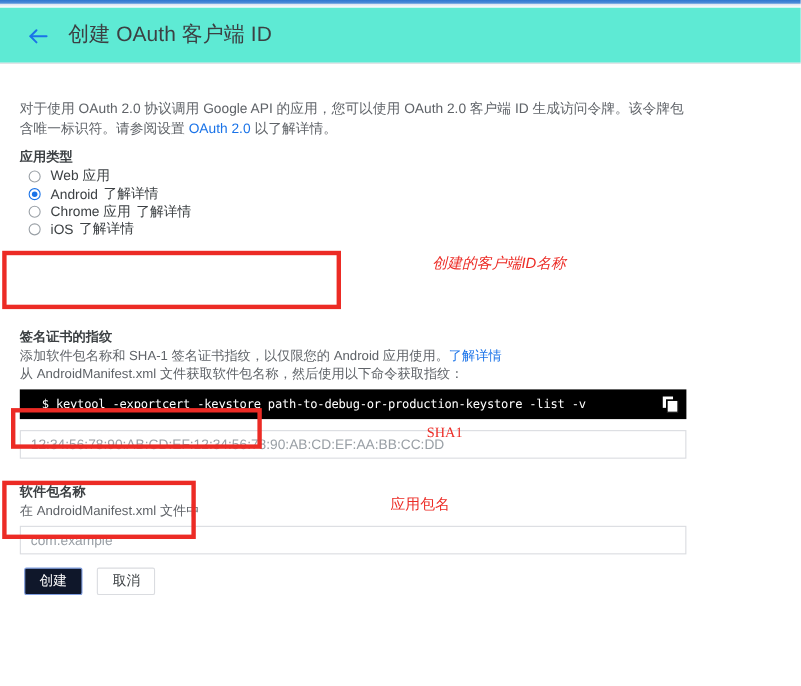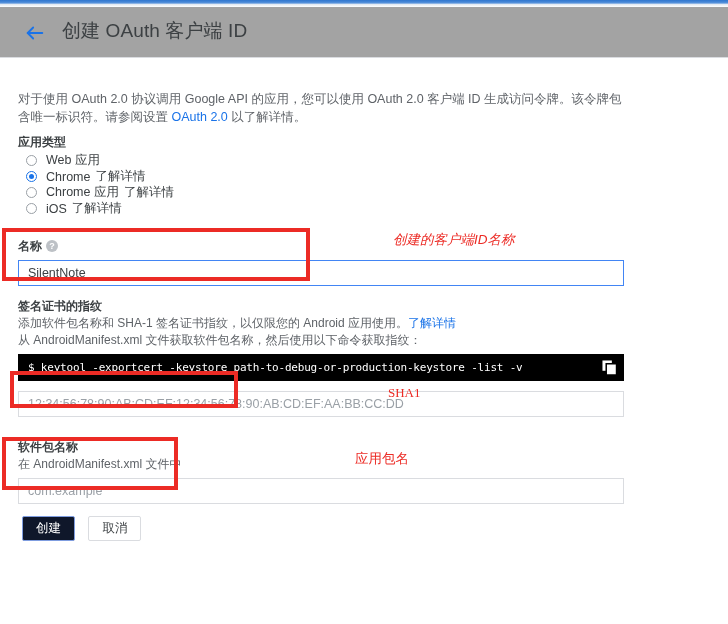--- a/index.html
+++ b/index.html
@@ -25,21 +25,21 @@
   .top-strip-fade {
     position: absolute; left: 0; top: 4px;
     width: 728px; height: 3px;
     background: linear-gradient(to bottom, #dfe7f0 0%, #ffffff 100%);
   }
 
   
   .header {
     position: absolute; left: 0; top: 7px;
     width: 728px; height: 50px;
-    background: #a3a3a3;
+    background: #5eead4;
   }
   .back-btn {
     position: absolute; left: 22px; top: 13px;
     width: 26px; height: 26px;
     display: flex; align-items: center; justify-content: center;
     cursor: pointer;
   }
   .back-btn svg { display: block; }
   .page-title {
     position: absolute; left: 62px; top: 11px;
@@ -156,21 +156,21 @@
     width: 606px; height: 27px;
     background: #000000;
     margin-top: 5px;
     display: flex; align-items: center;
   }
   .code-text {
     font-family: "DejaVu Sans Mono", "Liberation Mono", monospace;
     font-size: 11px;
     color: #ffffff;
     white-space: nowrap;
-    margin-left: 10px;
+    margin-left: 20px;
     letter-spacing: -0.2px;
   }
   .copy-icon {
     position: absolute; right: 7px; top: 6px;
     width: 15px; height: 15px;
     cursor: pointer;
   }
 
   .sha-input { margin-top: 10px; }
 
@@ -254,44 +254,38 @@
     <div class="apptype">
       <div class="field-label apptype-title">应用类型</div>
 
       <div class="radio-row">
         <span class="radio"></span>
         <span class="radio-label">Web 应用</span>
       </div>
 
       <div class="radio-row">
         <span class="radio checked"></span>
-        <span class="radio-label">Chrome</span>
+        <span class="radio-label">Android</span>
         <span class="radio-label lnk" style="margin-left:5px">了解详情</span>
       </div>
 
       <div class="radio-row">
         <span class="radio"></span>
         <span class="radio-label">Chrome 应用</span>
         <span class="radio-label lnk" style="margin-left:5px">了解详情</span>
       </div>
 
       <div class="radio-row">
         <span class="radio"></span>
         <span class="radio-label">iOS</span>
         <span class="radio-label lnk" style="margin-left:5px">了解详情</span>
       </div>
 
     </div>
 
-    <div class="sec-name">
-      <div class="field-label">
-        <span>名称</span><span class="help-icon">?</span>
-      </div>
-      <input class="text-input focused" type="text" value="SilentNote" style="">
-    </div>
 
     <div class="sec-fp">
       <div class="field-label">签名证书的指纹</div>
       <div class="field-sub">
         <span>添加软件包名称和 SHA-1 签名证书指纹，以仅限您的 Android 应用使用。</span><span class="lnk">了解详情</span>
       </div>
       <div class="field-sub">从 AndroidManifest.xml 文件获取软件包名称，然后使用以下命令获取指纹：</div>
 
       <div class="code-box">
         <span class="code-text">$ keytool -exportcert -keystore path-to-debug-or-production-keystore -list -v</span>

